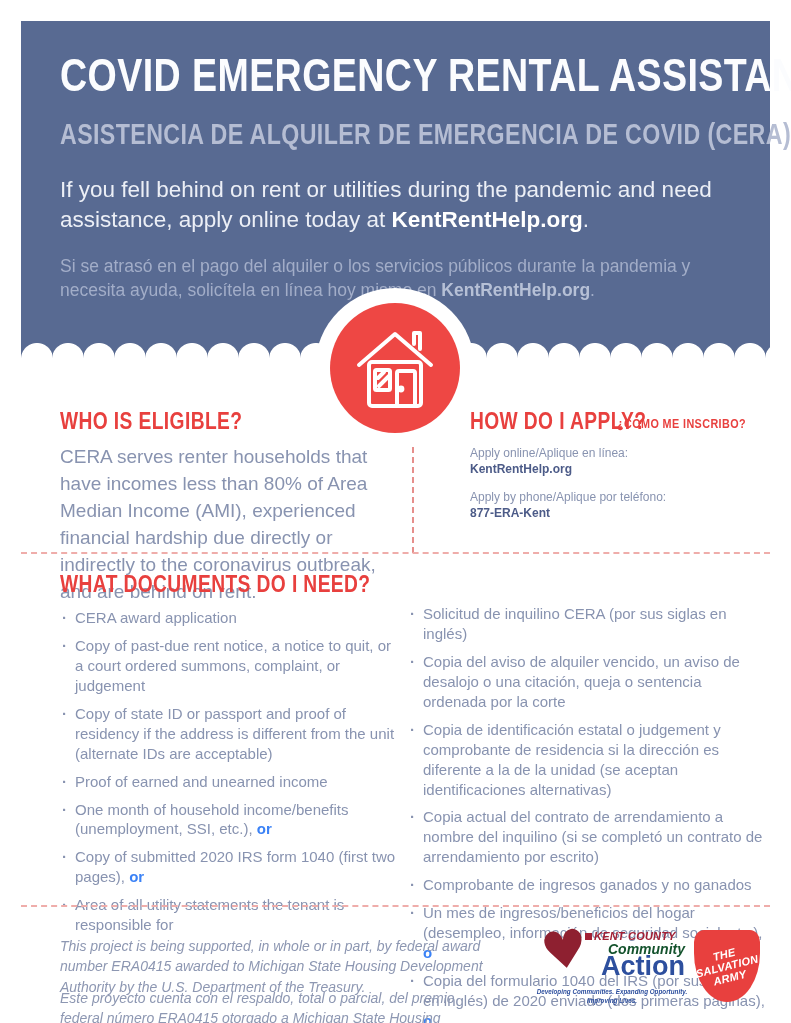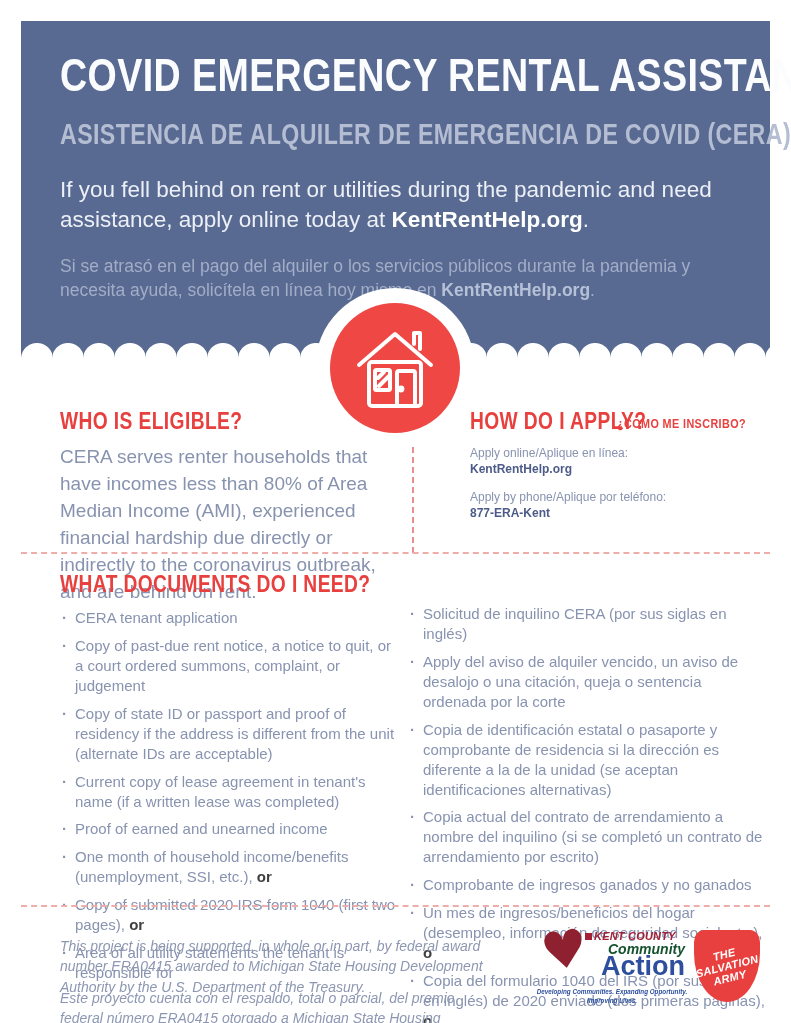--- a/index.html
+++ b/index.html
@@ -135,21 +135,21 @@
   .doc-list li {
     position: relative;
     padding-left: 13px;
     margin-bottom: 8px;
   }
   .doc-list li::before {
     content: "\00B7";
     position: absolute; left: 0; top: 0;
     font-weight: bold; color: #8893b0;
   }
-  .doc-list li b { color: #404040; }
+  .doc-list li b { color: #3b82f6; }
 
   
   .note-en, .note-es {
     position: absolute; left: 60px;
     width: 430px;
     font-size: 14px; line-height: 1.45;
     font-style: italic;
     color: #8d97b2;
   }
   .note-en { top: 936px; }
@@ -255,44 +255,43 @@
 
   <div class="v-dash"></div>
   <div class="h-dash-1"></div>
 
   <div class="docs-heading-en">
     <span class="condensed h-red">WHAT DOCUMENTS DO I NEED?</span>
   </div>
 
   <ul class="doc-list doc-list-en">
 
-      <li><span>CERA tenant application</span></li>
+      <li><span>CERA award application</span></li>
 
       <li><span>Copy of past-due rent notice, a notice to quit, or a court ordered summons, complaint, or judgement</span></li>
 
       <li><span>Copy of state ID or passport and proof of residency if the address is different from the unit (alternate IDs are acceptable)</span></li>
 
-      <li><span>Current copy of lease agreement in tenant's name (if a written lease was completed)</span></li>
 
       <li><span>Proof of earned and unearned income</span></li>
 
       <li><span>One month of household income/benefits (unemployment, SSI, etc.), </span><b>or</b></li>
 
       <li><span>Copy of submitted 2020 IRS form 1040 (first two pages), </span><b>or</b></li>
 
       <li><span>Area of all utility statements the tenant is responsible for</span></li>
     </ul>
 
   <ul class="doc-list doc-list-es">
 
       <li><span>Solicitud de inquilino CERA (por sus siglas en inglés)</span></li>
 
-      <li><span>Apply del aviso de alquiler vencido, un aviso de desalojo o una citación, queja o sentencia ordenada por la corte</span></li>
-
-      <li><span>Copia de identificación estatal o pasaporte y comprobante de residencia si la dirección es diferente a la de la unidad (se aceptan identificaciones alternativas)</span></li>
+      <li><span>Copia del aviso de alquiler vencido, un aviso de desalojo o una citación, queja o sentencia ordenada por la corte</span></li>
+
+      <li><span>Copia de identificación estatal o judgement y comprobante de residencia si la dirección es diferente a la de la unidad (se aceptan identificaciones alternativas)</span></li>
 
       <li><span>Copia actual del contrato de arrendamiento a nombre del inquilino (si se completó un contrato de arrendamiento por escrito)</span></li>
 
       <li><span>Comprobante de ingresos ganados y no ganados</span></li>
 
       <li><span>Un mes de ingresos/beneficios del hogar (desempleo, información de seguridad social, etc.), </span><b>o</b></li>
 
       <li><span>Copia del formulario 1040 del IRS (por sus siglas en inglés) de 2020 enviado (dos primeras páginas), </span><b>o</b></li>
 
     </ul>

